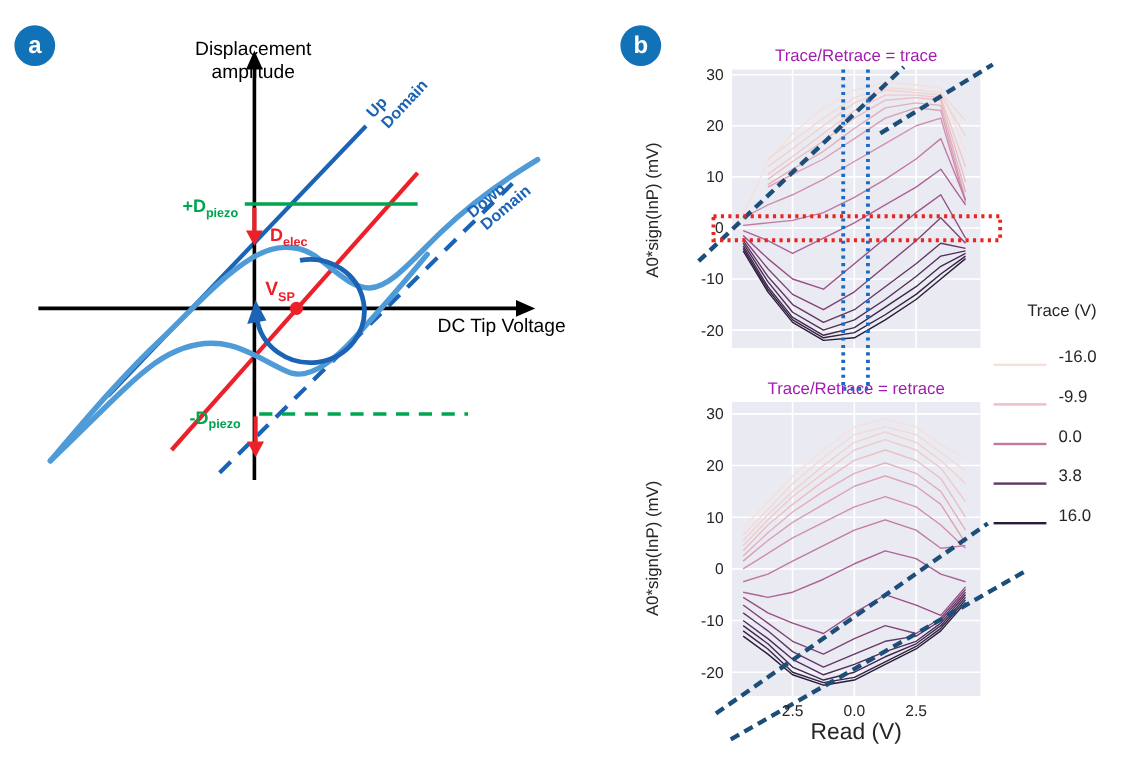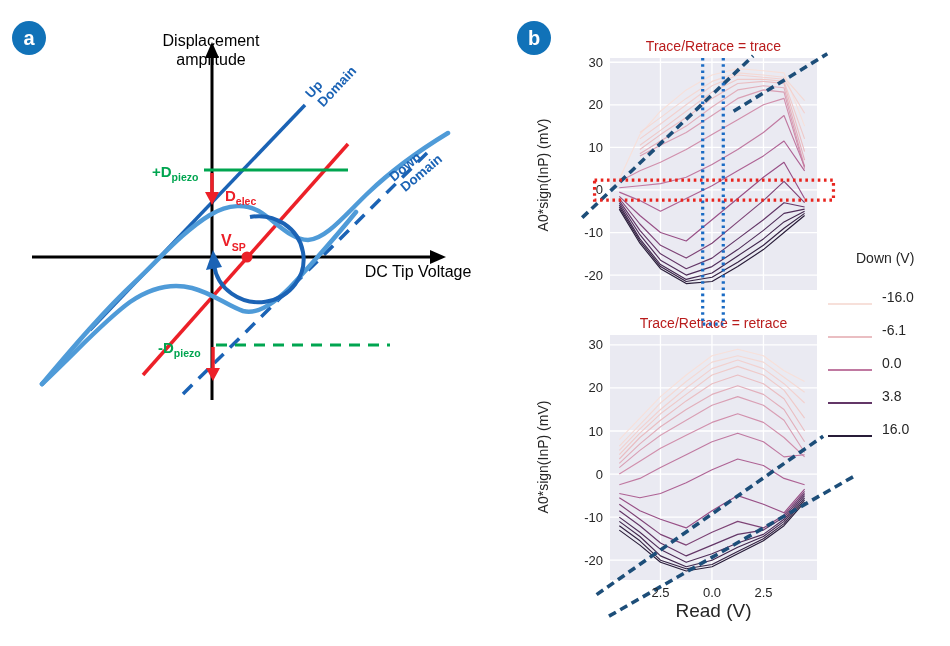--- a/index.html
+++ b/index.html
@@ -4,21 +4,21 @@
 <style>
   html,body{margin:0;padding:0;background:#ffffff;}
   .fig{position:relative;width:950px;height:646px;background:#ffffff;overflow:hidden;
        font-family:"Liberation Sans",sans-serif;color:#262626;}
   .badge{position:absolute;width:34px;height:34px;border-radius:50%;
          display:flex;align-items:center;justify-content:center;
          color:#ffffff;font-weight:bold;font-size:20px;line-height:1;}
   #badge-a{left:12px;top:21px;}
   #badge-b{left:517px;top:21px;}
   .plot-title{position:absolute;left:610px;width:207px;text-align:center;
-              font-size:14px;color:#b91c1c;}
+              font-size:14px;color:#a21caf;}
   #title-trace{top:38px;}
   #title-retrace{top:315px;}
   .ylab{position:absolute;font-size:14px;white-space:nowrap;
         transform:translate(-50%,-50%) rotate(-90deg);}
   #ylab-trace{left:543px;top:175px;}
   #ylab-retrace{left:543px;top:457px;}
   .xlab{position:absolute;left:610px;width:207px;top:600px;text-align:center;font-size:19px;}
   svg.plot{position:absolute;overflow:visible;}
   #plot-trace{left:610px;top:58px;}
   #plot-retrace{left:610px;top:335px;}
@@ -170,29 +170,29 @@
       <text x="-7" y="186.6353251318102" text-anchor="end" font-size="13" fill="#262626">-10</text>
       <text x="-7" y="229.6933216168717" text-anchor="end" font-size="13" fill="#262626">-20</text>
       <text x="50.46268656716418" y="262" text-anchor="middle" font-size="13" fill="#262626">2.5</text>
       <text x="101.955223880597" y="262" text-anchor="middle" font-size="13" fill="#262626">0.0</text>
       <text x="153.44776119402985" y="262" text-anchor="middle" font-size="13" fill="#262626">2.5</text>
     </svg>
 
   <div class="xlab">Read (V)</div>
 
   <div class="legend">
-    <div class="legend-title">Down (V)</div>
+    <div class="legend-title">Trace (V)</div>
     <div id="legend-entries">
         <div class="legend-row">
           <div class="legend-swatch" style="background: rgb(247, 224, 218);"></div>
           <span class="legend-label">-16.0</span>
         </div>
         <div class="legend-row">
           <div class="legend-swatch" style="background: rgb(234, 190, 194);"></div>
-          <span class="legend-label">-6.1</span>
+          <span class="legend-label">-9.9</span>
         </div>
         <div class="legend-row">
           <div class="legend-swatch" style="background: rgb(192, 121, 161);"></div>
           <span class="legend-label">0.0</span>
         </div>
         <div class="legend-row">
           <div class="legend-swatch" style="background: rgb(99, 54, 103);"></div>
           <span class="legend-label">3.8</span>
         </div>
         <div class="legend-row">

